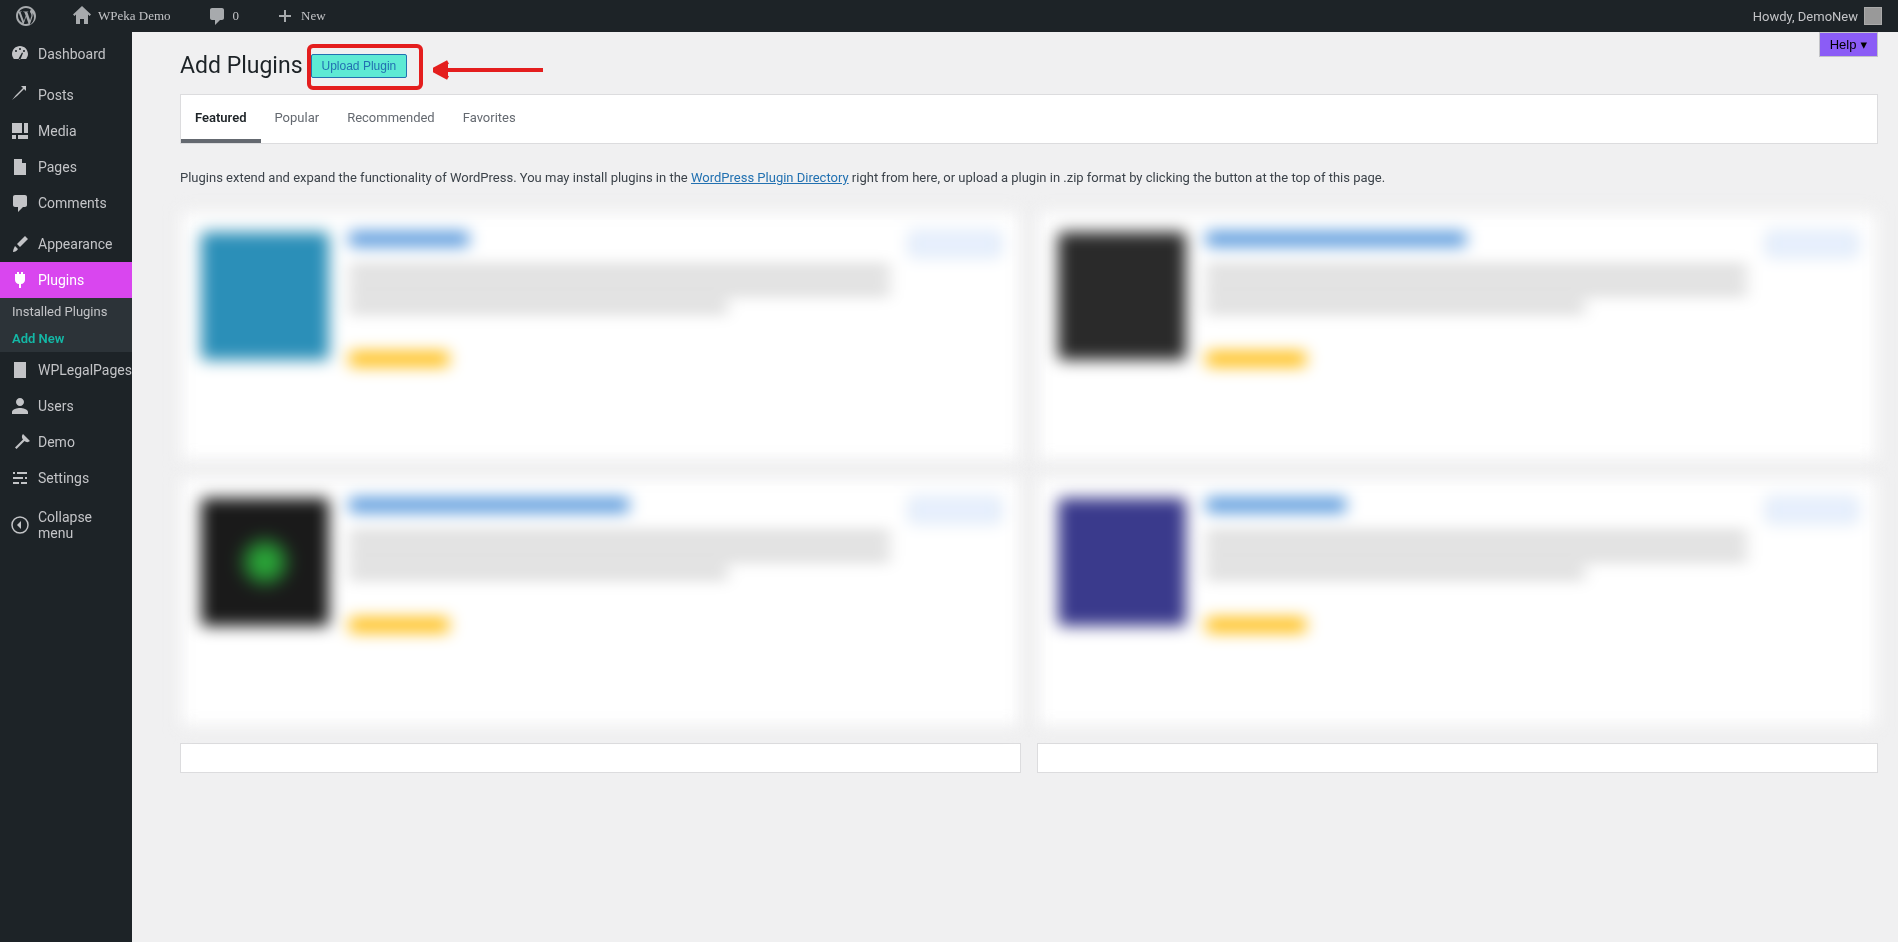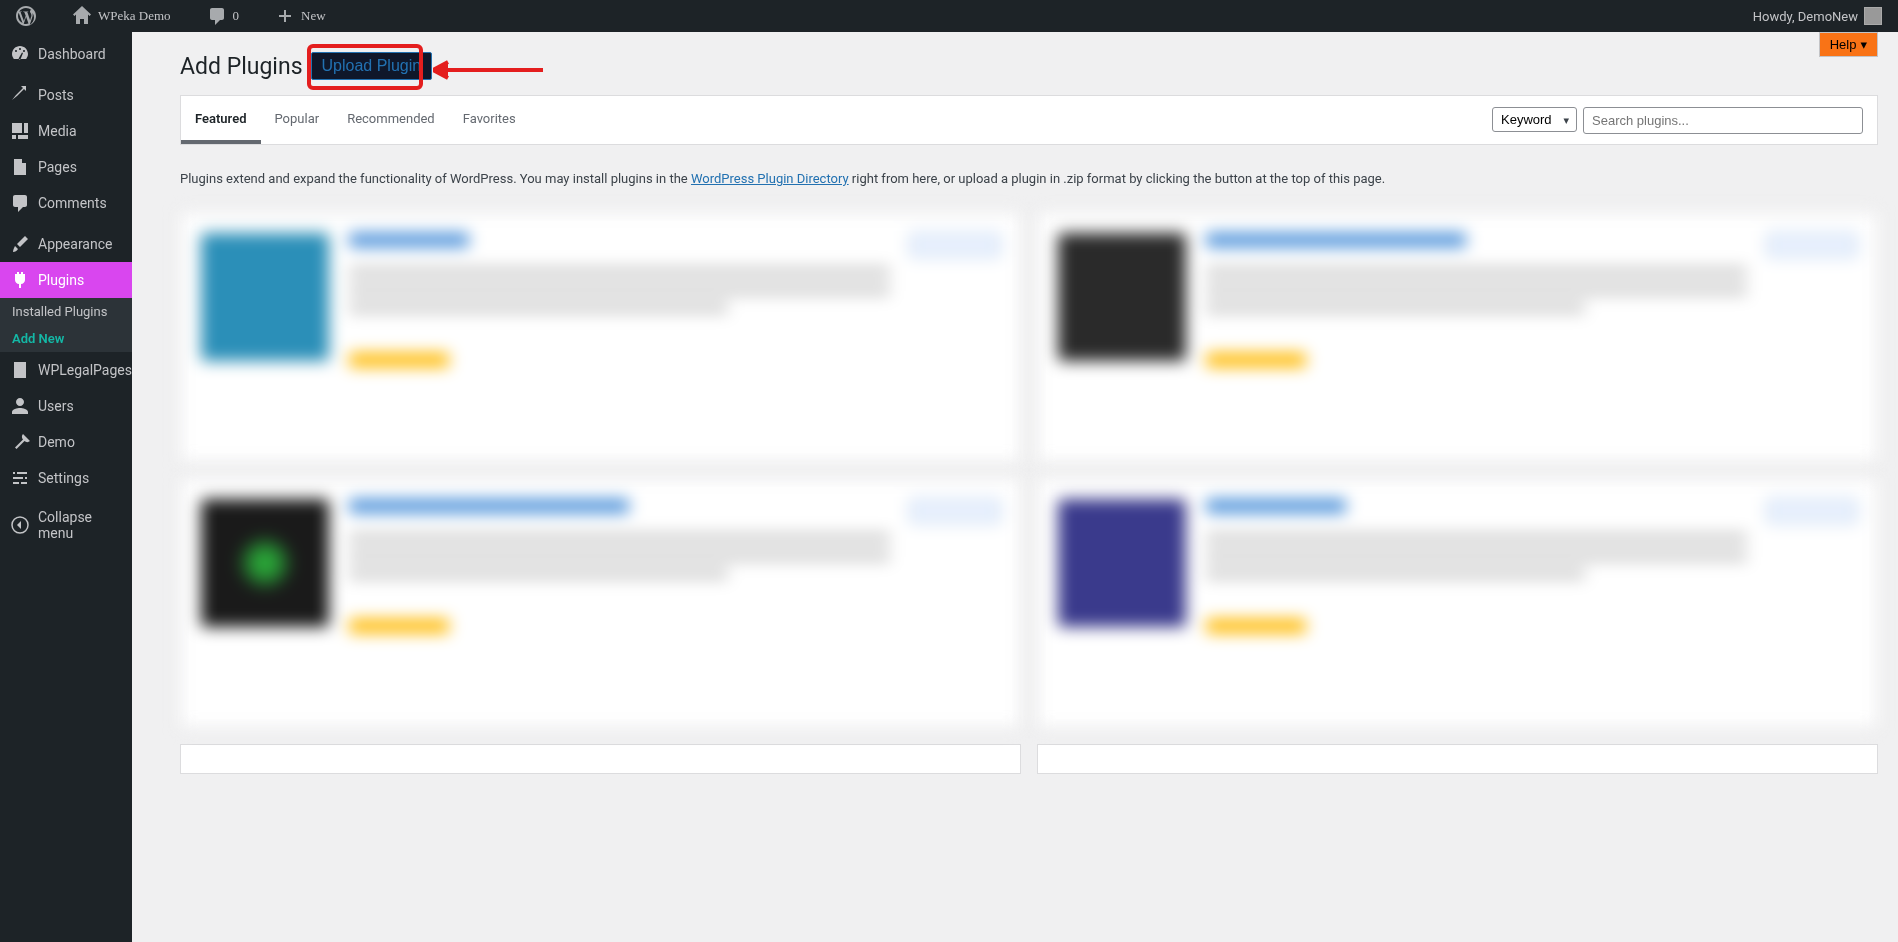--- a/index.html
+++ b/index.html
@@ -22,24 +22,24 @@
     .menu-item svg { width: 20px; height: 20px; fill: currentColor; flex-shrink: 0; }
     .menu-separator { height: 5px; }
     .submenu { background: #2c3338; list-style: none; }
     .submenu-item { padding: 6px 12px; cursor: pointer; font-size: 13px; color: #c3c4c7; }
     .submenu-item.current { color: #14b8a6; font-weight: 600; }
     
     
     .content { margin-left: 160px; margin-top: 32px; padding: 10px 20px 20px 20px; }
     .page-header { display: flex; align-items: center; gap: 8px; margin: 10px 0 15px 0; position: relative; }
     .page-title { font-size: 23px; font-weight: 400; color: #1d2327; }
-    .upload-btn { border: 1px solid #2271b1; color: #2271b1; background: #0f172a; padding: 4px 10px; font-size: 16px; cursor: pointer; border-radius: 2px; }
+    .upload-btn { border: 1px solid #2271b1; color: #2271b1; background: #5eead4; padding: 4px 10px; font-size: 12px; cursor: pointer; border-radius: 2px; }
     .highlight-box { position: absolute; border: 4px solid #e41e1e; left: 127px; top: -8px; width: 116px; height: 46px; border-radius: 6px; pointer-events: none; }
     .arrow { position: absolute; left: 253px; top: 8px; pointer-events: none; }
-    .help-btn { margin-left: auto; border: 1px solid #c3c4c7; background: #f97316; padding: 4px 10px; font-size: 13px; cursor: pointer; display: flex; align-items: center; gap: 4px; position: absolute; right: 0; top: -20px; }
+    .help-btn { margin-left: auto; border: 1px solid #c3c4c7; background: #8b5cf6; padding: 4px 10px; font-size: 13px; cursor: pointer; display: flex; align-items: center; gap: 4px; position: absolute; right: 0; top: -20px; }
     
     
     .filter-bar { background: #fff; border: 1px solid #dcdcde; padding: 0; display: flex; align-items: center; justify-content: space-between; }
     .filter-tabs { display: flex; }
     .filter-tab { padding: 15px 14px 14px 14px; font-size: 13px; color: #646970; cursor: pointer; border-bottom: 4px solid transparent; }
     .filter-tab.active { color: #1d2327; border-bottom-color: #646970; font-weight: 600; }
     .filter-right { display: flex; gap: 6px; padding: 10px 14px; }
     .keyword-select { border: 1px solid #8c8f94; padding: 4px 24px 4px 8px; background: #fff; font-size: 13px; appearance: none; position: relative; border-radius: 3px; }
     .select-wrap { position: relative; }
     .select-wrap::after { content: '▾'; position: absolute; right: 8px; top: 50%; transform: translateY(-50%); pointer-events: none; font-size: 11px; }
@@ -203,28 +203,20 @@
       </button>
   </div>
 
   <div class="filter-bar">
     <div class="filter-tabs">
       <div class="filter-tab active">Featured</div>
       <div class="filter-tab">Popular</div>
       <div class="filter-tab">Recommended</div>
       <div class="filter-tab">Favorites</div>
     </div>
-    <div class="filter-right">
-      <div class="select-wrap">
-        <select class="keyword-select">
-          <option>Keyword</option>
-        </select>
-      </div>
-      <input class="search-input" type="text" placeholder="Search plugins..." style="">
-    </div>
   </div>
 
   <p class="description">
     <span>Plugins extend and expand the functionality of WordPress. You may install plugins in the </span><a href="#">WordPress Plugin Directory</a><span> right from here, or upload a plugin in .zip format by clicking the button at the top of this page.</span>
   </p>
 
   <div class="plugin-grid">
     <div class="plugin-card">
       <div class="plugin-icon"></div>
       <div class="plugin-body">

